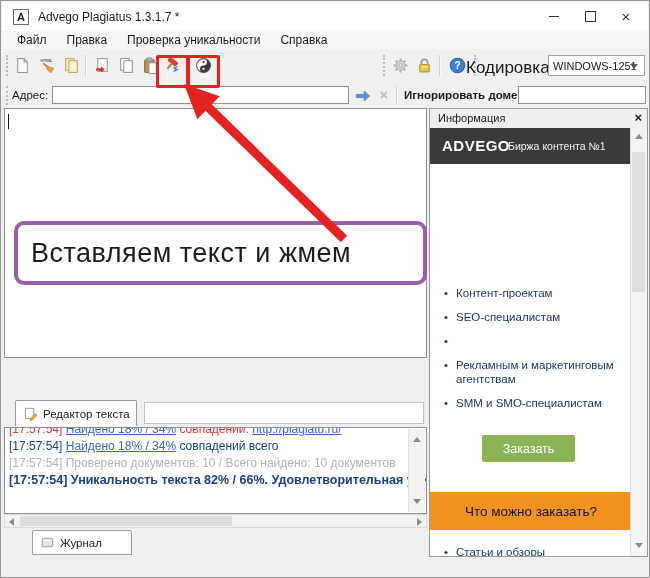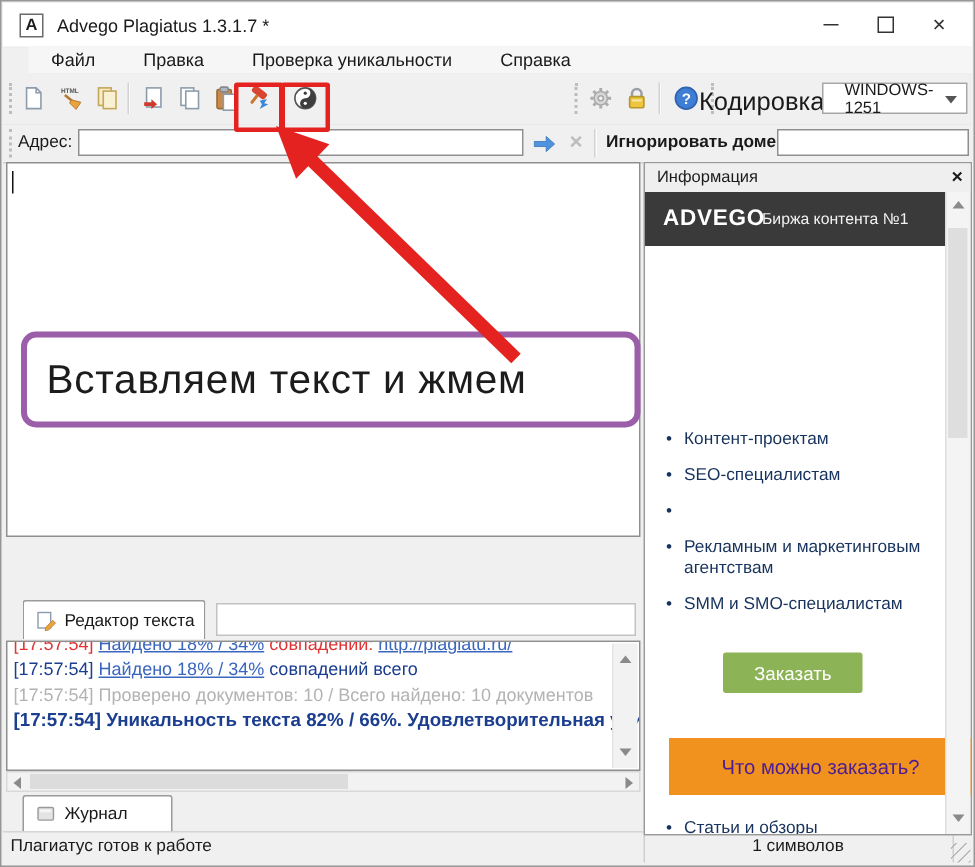--- a/index.html
+++ b/index.html
@@ -15,33 +15,33 @@
   .app-icon{width:16px;height:16px;margin-left:11px;border:1px solid #6b6b6b;box-sizing:border-box;
     font-weight:bold;font-size:11px;line-height:14px;text-align:center;color:#1d1d1d;background:#fff;}
   .title{margin-left:9px;font-size:12px;color:#1a1a1a;}
   .win-controls{position:absolute;right:4px;top:0;height:29px;display:flex;}
   .wc{width:36px;height:29px;display:flex;align-items:center;justify-content:center;color:#222;}
   .glyph-min{width:10px;height:1px;background:#333;display:block;}
   .glyph-max{width:9px;height:9px;border:1px solid #333;display:block;}
   .glyph-close{font-size:15px;line-height:15px;color:#333;}
 
   
-  .menubar{position:absolute;left:18px;top:30px;right:1px;height:18px;background:#f6f6f6;border-bottom:1px solid #e2e2e2;display:flex;align-items:center;gap:12px;}
+  .menubar{position:absolute;left:1px;top:30px;right:1px;height:18px;background:#f6f6f6;border-bottom:1px solid #e2e2e2;display:flex;align-items:center;}
   .menu-item{font-size:12px;color:#1a1a1a;padding:0 10px;}
   .menu-item:first-child{padding-left:15px;}
 
   
   .toolbar{position:absolute;left:1px;top:48px;right:1px;height:34px;background:#f0f0f0;border-bottom:1px solid #d6d6d6;}
   .tgrip{position:absolute;top:6px;width:3px;height:21px;border-left:2px dotted #bdbdbd;}
   .tsep{position:absolute;top:6px;width:1px;height:21px;background:#d2d2d2;border-right:1px solid #fbfbfb;}
   .tbtn{position:absolute;top:4px;width:24px;height:25px;display:flex;align-items:center;justify-content:center;}
   .tbtn svg{width:17px;height:17px;}
   .enc-label{position:absolute;left:464px;top:9px;font-size:17px;font-weight:normal;color:#1a1a1a;}
   .enc-select{position:absolute;left:546px;top:6px;width:97px;height:21px;background:#fff;border:1px solid #a6a6a6;box-sizing:border-box;
-    font-size:11px;color:#1a1a1a;display:flex;align-items:center;padding-left:14px;}
+    font-size:11px;color:#1a1a1a;display:flex;align-items:center;padding-left:4px;}
   .enc-chevron{position:absolute;right:6px;top:8px;width:0;height:0;border-left:4px solid transparent;border-right:4px solid transparent;border-top:5px solid #555;}
 
   
   .addr-row{position:absolute;left:1px;top:82px;right:1px;height:25px;background:#f0f0f0;border-bottom:1px solid #cfcfcf;}
   .addr-label{position:absolute;left:10px;top:6px;font-size:11.5px;font-weight:normal;color:#1a1a1a;}
   .addr-input{position:absolute;left:50px;top:3px;width:297px;height:18px;background:#fff;border:1px solid #8f8f8f;box-sizing:border-box;font-size:11px;padding:0 3px;outline:none;}
   .addr-go{position:absolute;left:352px;top:4px;width:18px;height:17px;}
   .addr-clear{position:absolute;left:374px;top:2px;width:16px;height:20px;font-size:15px;font-weight:bold;color:#bdbdbd;text-align:center;line-height:20px;}
   .addr-div{position:absolute;left:394px;top:3px;width:1px;height:19px;background:#d2d2d2;border-right:1px solid #fbfbfb;}
   .ign-label{position:absolute;left:402px;top:6px;font-size:11.5px;font-weight:bold;color:#1a1a1a;}
@@ -79,21 +79,21 @@
 
   
   .hscroll{position:absolute;left:3px;top:513px;width:423px;height:14px;background:#f2f2f2;border:1px solid #d9d9d9;box-sizing:border-box;}
   .harrow{position:absolute;top:3px;width:0;height:0;}
   .harrow.left{left:4px;border-top:4px solid transparent;border-bottom:4px solid transparent;border-right:5px solid #8a8a8a;}
   .harrow.right{right:4px;border-top:4px solid transparent;border-bottom:4px solid transparent;border-left:5px solid #8a8a8a;}
   .hthumb{position:absolute;left:15px;top:1px;width:212px;height:10px;background:#dcdcdc;}
 
   
   .jr-strip{position:absolute;left:3px;top:527px;width:423px;height:28px;background:#f0f0f0;}
-  .jr-tab{position:absolute;left:11px;top:2px;width:100px;height:25px;background:#fff;border:1px solid #9a9a9a;border-radius:2px 2px 0 0;
+  .jr-tab{position:absolute;left:28px;top:2px;width:100px;height:25px;background:#fff;border:1px solid #9a9a9a;border-radius:2px 2px 0 0;
     display:flex;align-items:center;box-sizing:border-box;}
   .jr-tab svg{width:15px;height:15px;margin:0 5px 0 7px;}
 
   
   .statusbar{position:absolute;left:1px;right:1px;bottom:1px;height:21px;background:#f0f0f0;border-top:1px solid #d4d4d4;}
   .status-left{position:absolute;left:5px;top:3px;font-size:11.5px;color:#1a1a1a;}
   .status-div1{position:absolute;left:427px;top:1px;bottom:1px;width:1px;background:#cfcfcf;}
   .status-center{position:absolute;left:428px;width:204px;top:3px;text-align:center;font-size:11.5px;color:#1a1a1a;}
   .status-div2{position:absolute;left:633px;top:1px;bottom:1px;width:1px;background:#cfcfcf;}
   .resize-grip{position:absolute;right:1px;bottom:1px;width:13px;height:13px;
@@ -112,22 +112,22 @@
   .promo-h{position:absolute;left:0;top:17px;width:100%;text-align:center;font-size:13px;font-weight:bold;color:#2c2c2c;}
   .promo-p{position:absolute;left:0;top:44px;width:100%;text-align:center;font-size:13.5px;font-weight:bold;color:#2c2c2c;}
   .dots{position:absolute;left:0;top:78px;width:100%;display:flex;justify-content:center;gap:12px;}
   .dot{width:9px;height:9px;border-radius:50%;border:1.5px solid #9e9e9e;background:#fff;box-sizing:border-box;}
   .dot.active{background:#6e6e6e;border-color:#6e6e6e;}
   .aud-list{position:absolute;left:14px;top:158px;width:180px;margin:0;padding:0;list-style:none;}
   .aud-list li{font-size:11.5px;color:#17335d;line-height:14px;margin-bottom:10px;display:flex;}
   .aud-list .b{margin-right:8px;}
   .order-btn{position:absolute;left:52px;top:307px;width:93px;height:27px;background:#8cb356;color:#fff;font-size:12.5px;
     display:flex;align-items:center;justify-content:center;border-radius:2px;}
-  .orange-band{position:absolute;left:0;top:364px;width:202px;height:38px;background:#f1921e;color:#4c1d95;font-size:13.5px;
-    display:flex;align-items:center;justify-content:center;margin-left:16px;}
+  .orange-band{position:absolute;left:0;top:364px;width:202px;height:38px;background:#f1921e;color:#0f172a;font-size:13.5px;
+    display:flex;align-items:center;justify-content:center;}
   .partial-item{position:absolute;left:14px;top:418px;font-size:11.5px;color:#17335d;display:flex;}
   .partial-item .b{margin-right:8px;}
   .info-vscroll{position:absolute;right:0;top:0;width:16px;bottom:0;background:#f4f4f4;border-left:1px solid #ddd;}
   .info-vscroll .chev-up{top:6px;}
   .info-vscroll .chev-down{bottom:8px;}
   .vthumb{position:absolute;left:1px;top:24px;width:13px;height:140px;background:#dedede;}
 
   
   .ann-box{position:absolute;border:3px solid #e42320;border-radius:2px;z-index:90;pointer-events:none;}
   .ann-box.b1{left:155px;top:54px;width:27px;height:27px;}
@@ -322,27 +322,20 @@
   <div class="jr-strip">
     <div class="jr-tab">
       <svg viewBox="0 0 16 16">
           <rect x="2.5" y="3.5" width="11" height="9" rx="1" fill="#e3e3e3" stroke="#9a9a9a"></rect>
           <rect x="4" y="5" width="8" height="2" fill="#f5f5f5"></rect>
         </svg>
       <span class="tab-label">Журнал</span>
     </div>
   </div>
 
-  <div class="statusbar">
-    <span class="status-left">Плагиатус готов к работе</span>
-    <div class="status-div1"></div>
-    <span class="status-center">1 символов</span>
-    <div class="status-div2"></div>
-    <div class="resize-grip"></div>
-  </div>
 
   <div class="info-panel">
     <div class="info-header">
       <span class="info-title">Информация</span>
       <span class="info-close">×</span>
     </div>
     <div class="info-body">
       <div class="ad-banner">
         <span class="brand">ADVEGO</span>
         <span class="tagline">Биржа контента №1</span>

